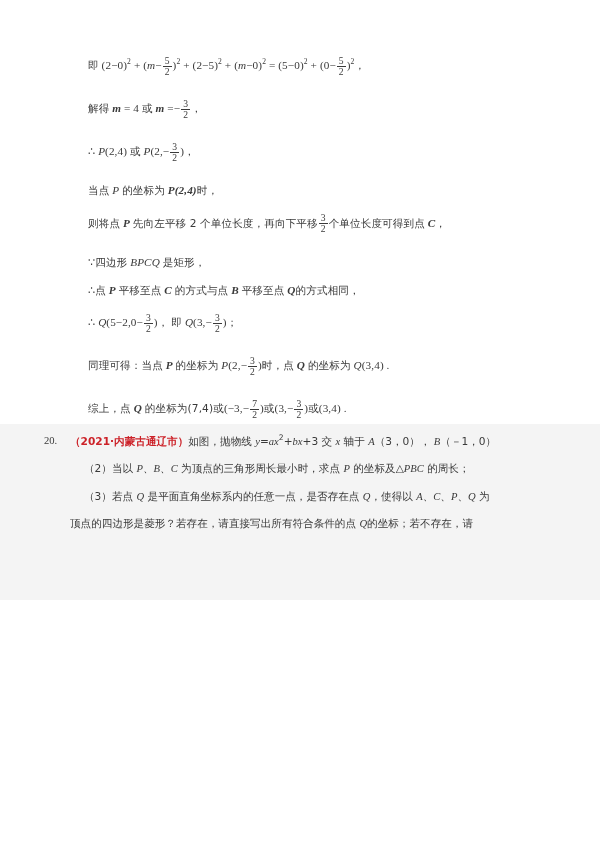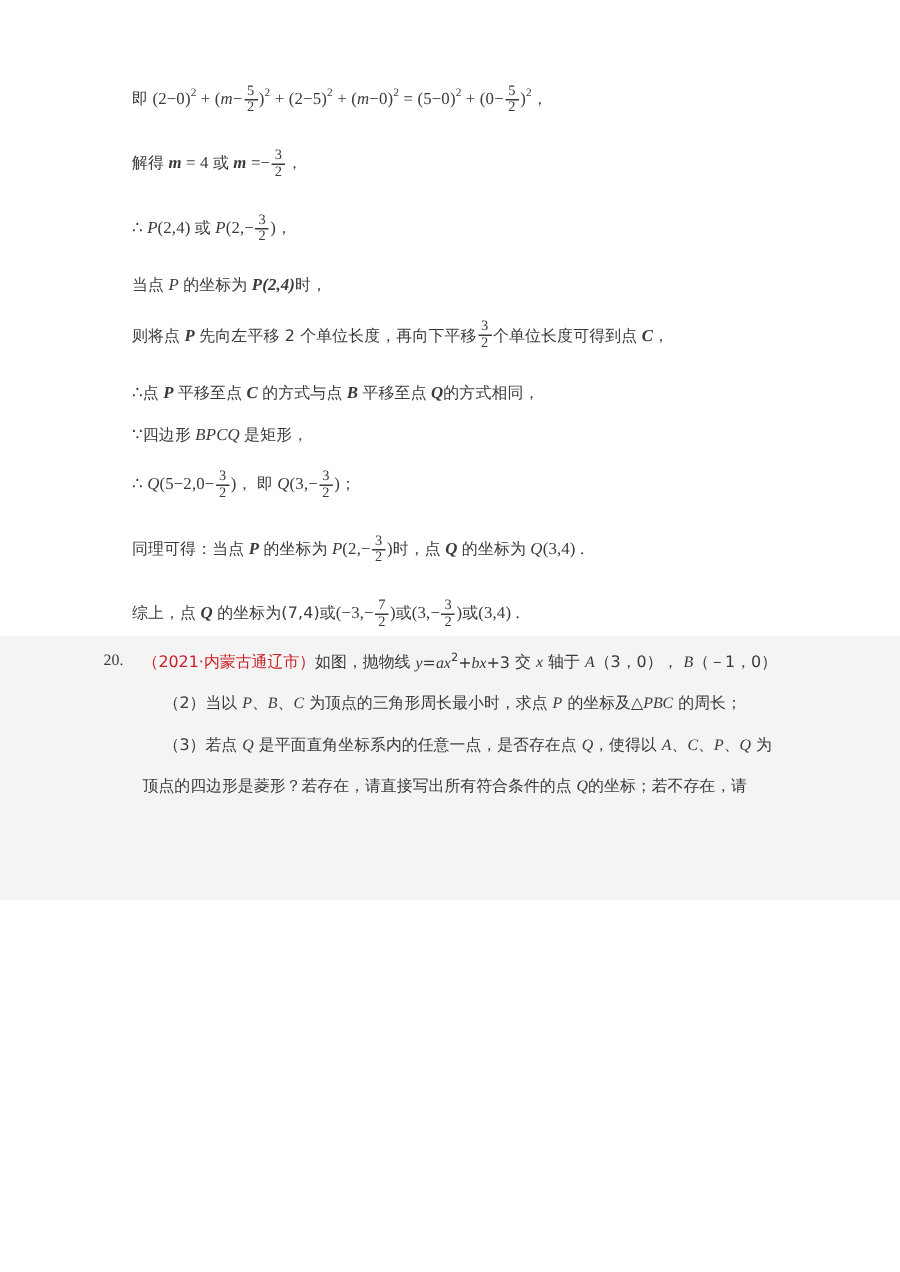--- a/index.html
+++ b/index.html
@@ -72,21 +72,21 @@
   }
   .frac .num { display: block; padding: 0 2px; }
   .frac .den { display: block; padding: 0 2px; border-top: 1px solid #3a3a3a; }
 
   
   .prob {
     position: absolute;
     left: 0;
     top: 424px;
     width: 600px;
-    padding: 10px 55px 0 69px;
+    padding: 10px 55px 0 44px;
     box-sizing: border-box;
   }
   .prob-row {
     display: flex;
     align-items: flex-start;
   }
   .prob-num {
     width: 26px;
     flex: 0 0 26px;
     font-size: 10.6px;
@@ -97,21 +97,21 @@
   .ptext {
     font-size: 10.6px;
     line-height: 1.0;
     color: #3a3a3a;
     margin: 0 0 16px 0;
     font-family: "DejaVu Sans", "Liberation Sans", sans-serif;
     white-space: nowrap;
   }
   .src {
     color: #cc2128;
-    font-weight: normal;
+    font-weight: bold;
     font-family: "DejaVu Sans", "Liberation Sans", sans-serif;
   }
   .sub-list { margin: 0; padding: 0; }
   .sub-item {
     font-size: 10.6px;
     line-height: 1.0;
     color: #3a3a3a;
     margin: 0 0 16px 14px;
     font-family: "DejaVu Sans", "Liberation Sans", sans-serif;
     white-space: nowrap;
@@ -169,37 +169,37 @@
         <span class="mi">P</span>
         <span class="cjk">的坐标为</span>
         <span class="mb">P(2,4)</span><span class="cjk">时，</span>
       </p>
 
       <p class="line">
         <span class="cjk">则将点</span>
         <span class="mb">P</span>
         <span class="cjk">先向左平移 2 个单位长度，再向下平移</span><span class="frac"><span class="num">3</span><span class="den">2</span></span><span class="cjk">个单位长度可得到点</span>
         <span class="mb">C</span><span class="cjk">，</span>
+      </p>
+
+      <p class="line tight">
+        <span>∵</span><span class="cjk">四边形</span>
+        <span class="mi">BPCQ</span>
+        <span class="cjk">是矩形，</span>
       </p>
 
       <p class="line tight">
         <span>∴</span><span class="cjk">点</span>
         <span class="mb">P</span>
         <span class="cjk">平移至点</span>
         <span class="mb">C</span>
         <span class="cjk">的方式与点</span>
         <span class="mb">B</span>
         <span class="cjk">平移至点</span>
         <span class="mb">Q</span><span class="cjk">的方式相同，</span>
-      </p>
-
-      <p class="line tight">
-        <span>∵</span><span class="cjk">四边形</span>
-        <span class="mi">BPCQ</span>
-        <span class="cjk">是矩形，</span>
       </p>
 
       <p class="line">
         <span>∴</span>
         <span class="mi">Q</span><span>(5−2,0−</span><span class="frac"><span class="num">3</span><span class="den">2</span></span><span>)</span><span class="cjk">，</span>
         <span class="cjk">即</span>
         <span class="mi">Q</span><span>(3,−</span><span class="frac"><span class="num">3</span><span class="den">2</span></span><span>)</span><span class="cjk">；</span>
       </p>
 
       <p class="line">

